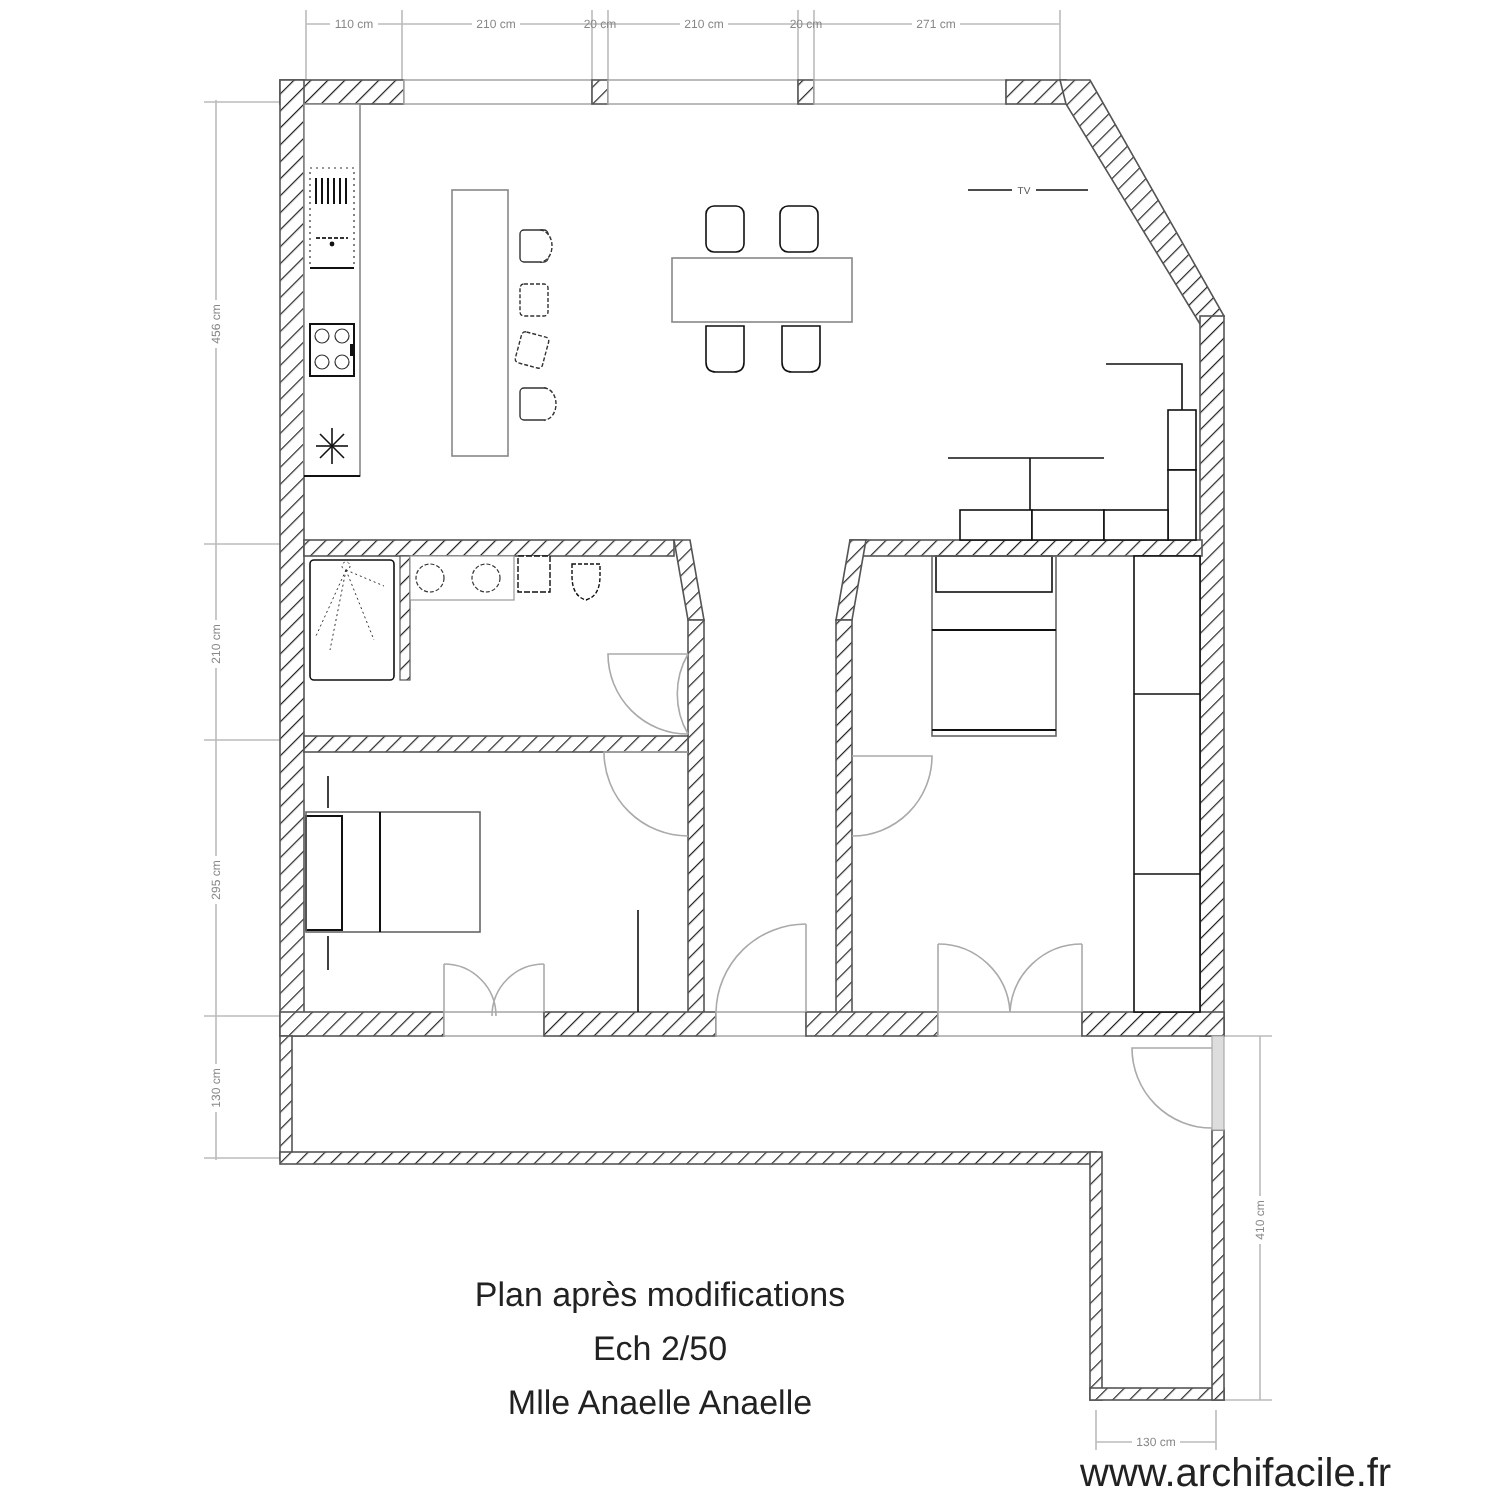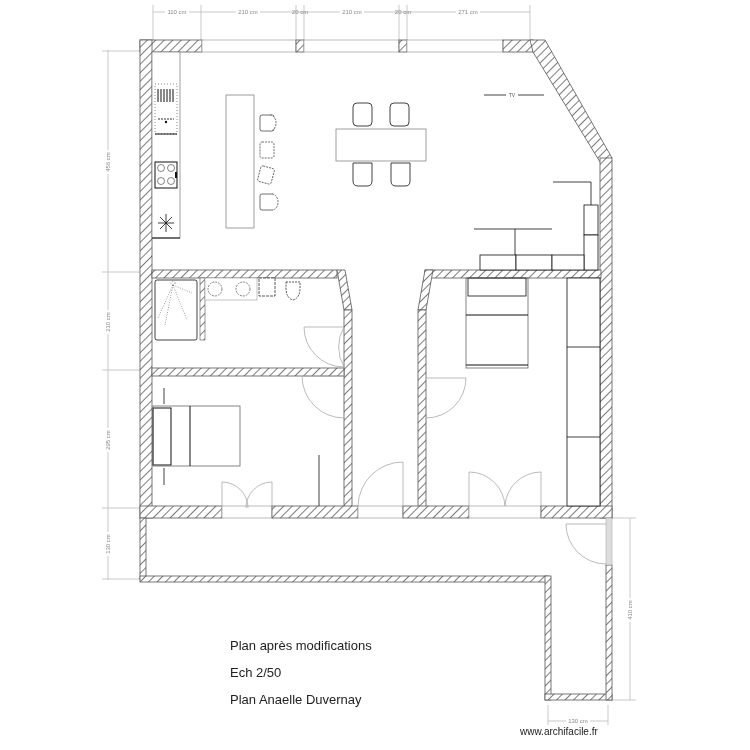--- a/index.html
+++ b/index.html
@@ -1,21 +1,21 @@
 <!DOCTYPE html>
 <html><head>
   <meta charset="utf-8">
   <style>
     html, body { margin: 0; padding: 0; background: #ffffff; }
     body { width: 750px; height: 750px; position: relative; overflow: hidden; font-family: "Liberation Sans", sans-serif; }
     #plan { position: absolute; left: 0; top: 0; width: 750px; height: 750px; }
     .dim-text { font-family: "Liberation Sans", sans-serif; font-size: 6px; fill: #888888; }
     .dim-line { stroke: #bbbbbb; stroke-width: 0.8; fill: none; }
-    .title-text { position: absolute; left: 230px; width: 200px; text-align: left; font-size: 13px; color: #222222; }
-    .watermark { position: absolute; left: 520px; top: 726px; font-size: 10px; color: #222222; }
+    .title-text { position: absolute; left: 230px; width: 200px; text-align: center; font-size: 17px; color: #222222; }
+    .watermark { position: absolute; left: 540px; top: 726px; font-size: 20px; color: #222222; }
   </style>
 </head>
 <body>
 
 <svg id="plan" viewBox="0 0 750 750" xmlns="http://www.w3.org/2000/svg">
   <defs>
     <pattern id="hatch" patternUnits="userSpaceOnUse" width="6" height="6" patternTransform="rotate(45)">
       <rect width="6" height="6" fill="#ffffff"></rect>
       <line x1="0" y1="0" x2="0" y2="6" stroke="#222222" stroke-width="1.2"></line>
     </pattern>
@@ -234,14 +234,14 @@
     <path d="M469,472 a36,36 0 0,1 36,34 M541,472 a36,36 0 0,0 -36,34" fill="none" stroke="#aaa" stroke-width="0.8"></path>
     <line x1="469" y1="472" x2="469" y2="506" stroke="#aaa" stroke-width="0.8"></line>
     <line x1="541" y1="472" x2="541" y2="506" stroke="#aaa" stroke-width="0.8"></line>
   </g>
 
   <path d="M606,524 h-40 a40,40 0 0,0 40,40" fill="none" stroke="#aaa" stroke-width="0.8"></path>
 </svg>
 
 <div class="title-text" style="top:638px;">Plan après modifications</div>
 <div class="title-text" style="top:665px;">Ech 2/50</div>
-<div class="title-text" style="top:692px;">Plan Anaelle Duvernay</div>
+<div class="title-text" style="top:692px;">Mlle Anaelle Anaelle</div>
 <div class="watermark">www.archifacile.fr</div>
 
 </body></html>

